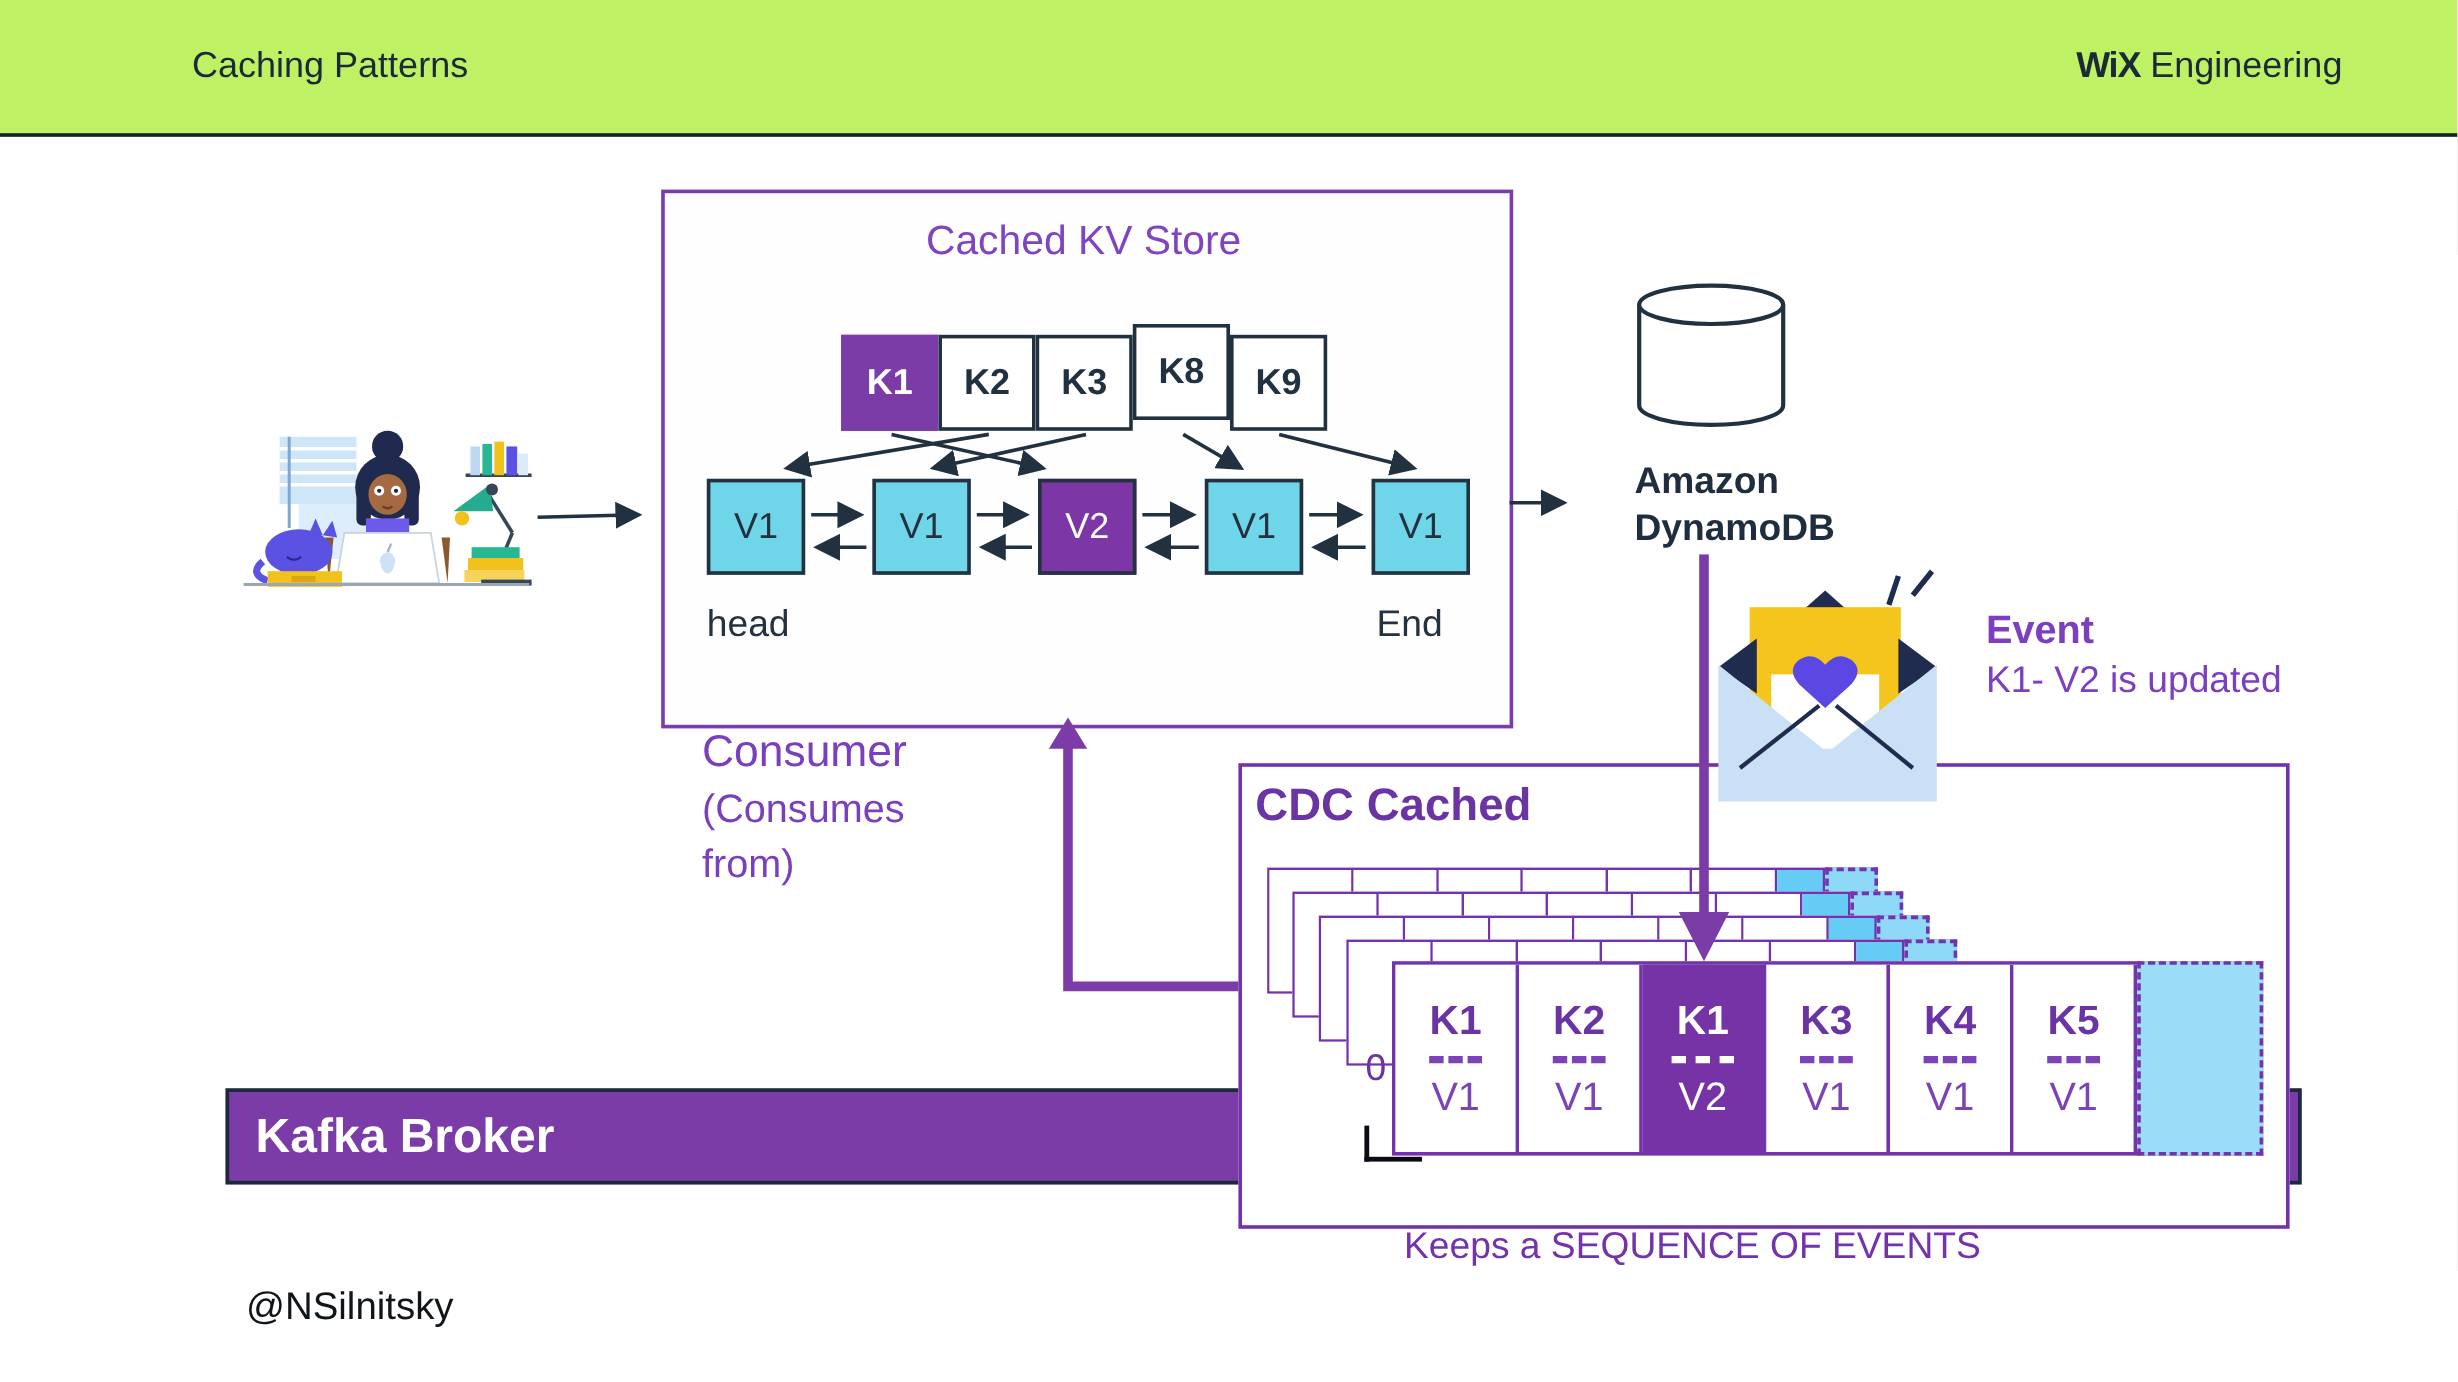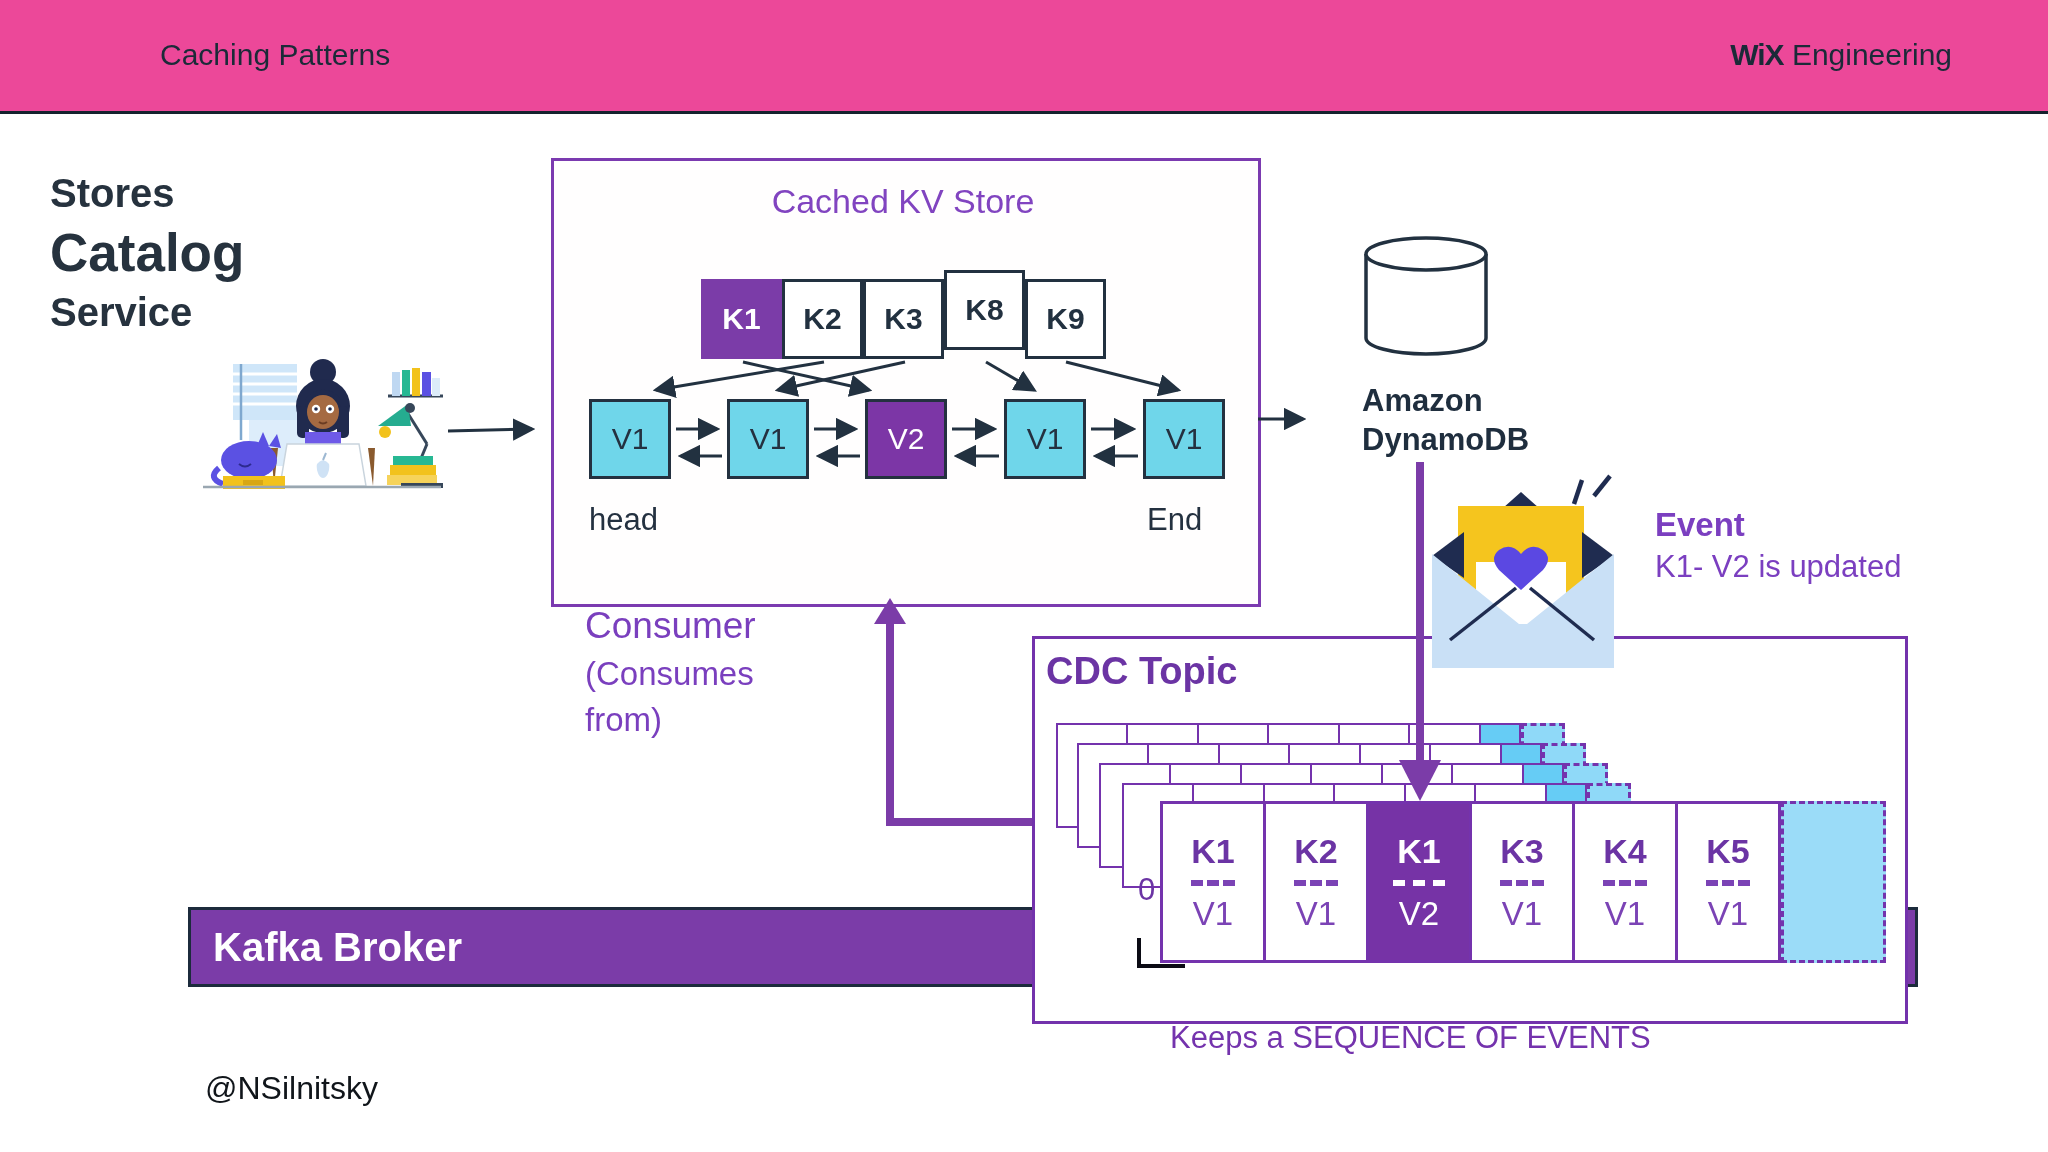--- a/index.html
+++ b/index.html
@@ -1,19 +1,19 @@
 <!DOCTYPE html>
 <html><head>
 <meta charset="utf-8">
 <style>
   html,body{margin:0;padding:0;background:#e8e8e8;}
   #stage{position:relative;width:2048px;height:1152px;background:#ffffff;overflow:hidden;
          font-family:"Liberation Sans", sans-serif;color:#1f2e3e;}
   
-  #header{position:absolute;left:0;top:0;width:2048px;height:111px;background:#ec4899;border-bottom:3px solid #15222e;}
+  #header{position:absolute;left:0;top:0;width:2048px;height:111px;background:#bef264;border-bottom:3px solid #15222e;}
   #header-title{position:absolute;left:160px;top:38px;font-size:30px;color:#1b2a38;}
   #brand{position:absolute;right:96px;top:38px;font-size:30px;color:#1b2a38;margin-left:30px;}
   #brand b{font-weight:800;letter-spacing:-1px;}
   
   #svc-title{position:absolute;left:50px;top:168px;line-height:1.28;color:#26323e;}
   #svc-title .l1,#svc-title .l3{font-size:40px;font-weight:700;}
   #svc-title .l2{font-size:53px;font-weight:800;}
   
   #kv-box{position:absolute;left:551px;top:158px;width:704px;height:443px;border:3px solid #7b3ab0;background:#fffefe;z-index:2;}
   #kv-title{position:absolute;left:551px;top:182px;width:704px;text-align:center;font-size:34px;font-weight:500;color:#8144c0;z-index:3;}
@@ -66,25 +66,20 @@
 </head>
 <body>
 
 <div id="stage">
 
   <div id="header">
     <div id="header-title">Caching Patterns</div>
     <div id="brand"><b>WiX</b>&nbsp;<span>Engineering</span></div>
   </div>
 
-  <div id="svc-title">
-    <div class="l1">Stores</div>
-    <div class="l2">Catalog</div>
-    <div class="l3">Service</div>
-  </div>
 
   <svg class="icon-abs" style="left:195px;top:356px;z-index:1;" width="252" height="136" viewBox="0 0 252 136">
     <rect x="38" y="8" width="64" height="56" fill="#cfe6f9"></rect>
     <g stroke="#ffffff" stroke-width="3">
       <line x1="38" y1="18" x2="102" y2="18"></line>
         <line x1="38" y1="28" x2="102" y2="28"></line>
       <line x1="38" y1="38" x2="102" y2="38"></line>
         <line x1="38" y1="48" x2="102" y2="48"></line>
     </g>
     <line x1="46" y1="8" x2="46" y2="84" stroke="#7fa8cf" stroke-width="2.5"></line>
@@ -183,21 +178,21 @@
     <div class="c1">Consumer</div>
     <div class="c2">(Consumes</div>
     <div class="c2">from)</div>
   </div>
 
   <div id="kafka-bar">
     <span>Kafka Broker</span>
   </div>
 
   <div id="cdc-box"></div>
-  <div id="cdc-title">CDC Topic</div>
+  <div id="cdc-title">CDC Cached</div>
 
   <div class="strip" style="left:1056px;top:723px;z-index:3;">
     <div class="sc"></div>
       <div class="sc"></div>
       <div class="sc"></div>
       <div class="sc"></div>
       <div class="sc"></div>
       <div class="sc"></div>
       <div class="sb"></div>
       <div class="sd"></div>

